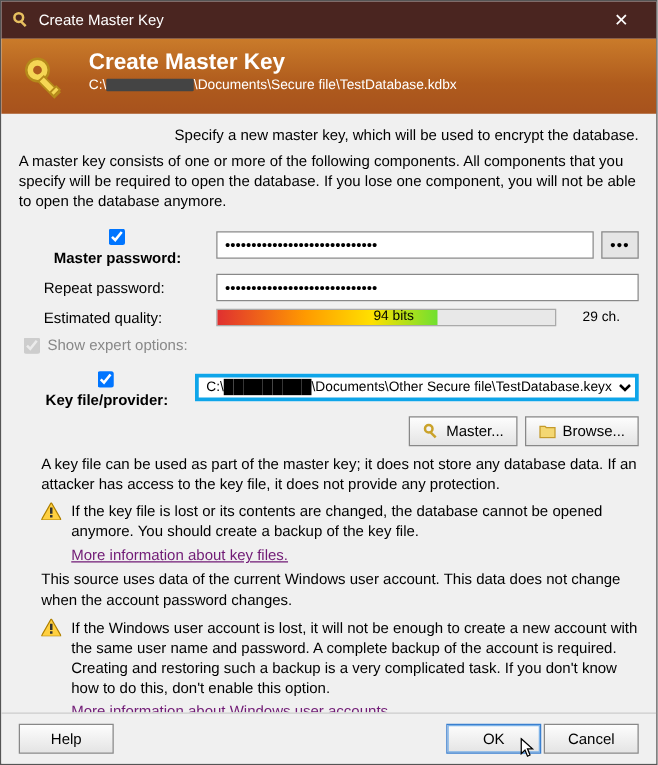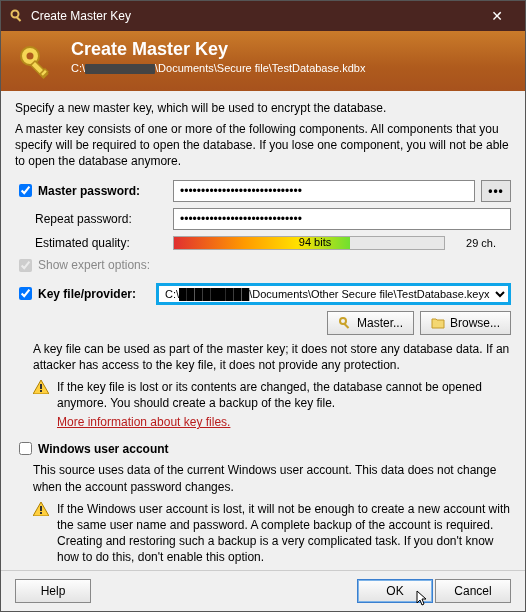--- a/index.html
+++ b/index.html
@@ -34,21 +34,21 @@
   }
   .header .key-icon { position:absolute; left:14px; top:10px; }
   .header h1 { margin:0; font-size: 18px; font-weight: bold; }
   .header .path { font-size: 11px; margin-top:2px; }
   .content {
     flex:1;
     padding: 10px 14px 8px 14px;
     overflow:hidden;
     background:#f0f0f0;
   }
-  .intro { margin-bottom:6px; }
+  .intro { margin-bottom:6px;text-align:right; }
   .desc { margin-bottom:10px; line-height:1.35; }
   .row { display:flex; align-items:center; margin-bottom:6px; }
   .lbl { width: 158px; display:flex; align-items:center; }
   .lbl input[type=checkbox]{ margin-right:6px;}
   .field { flex:1; display:flex; align-items:center; gap:6px;}
   input.txt {
     flex:1;
     height:22px;
     border:1px solid #888;
     padding:0 6px;
@@ -78,40 +78,40 @@
   }
   .btnrow { display:flex; justify-content:flex-end; gap:6px; margin:6px 0;}
   button.wbtn {
     height:24px; border:1px solid #888; background:linear-gradient(#fdfdfd,#e4e4e4);
     font-size:12px; padding:0 10px; display:flex; align-items:center; gap:5px;
     min-width:80px; justify-content:center;
   }
   .note { margin:4px 0 6px 18px; line-height:1.35;}
   .warn-row { display:flex; gap:8px; margin:4px 0 4px 18px; line-height:1.35;}
   .warn-icon { flex-shrink:0; margin-top:1px;}
-  a.link { color:#b91c1c; text-decoration:underline; }
+  a.link { color:#701a75; text-decoration:underline; }
   .section-head { display:flex; align-items:center; font-weight:bold; margin-top:6px;}
   .section-head input{margin-right:6px;}
   .footer {
     border-top:1px solid #ccc;
     padding:8px 14px;
     display:flex;
     gap:2px;
     background:#f0f0f0;
     align-items:center;
   }
   .footer .spacer{flex:1;}
   button.fbtn {
     height:24px; min-width:76px; border:1px solid #888;
     background:linear-gradient(#fdfdfd,#e4e4e4); font-size:12px;
     position:relative;
   }
   button.fbtn.primary { border:1px solid #3a7fcf; box-shadow:0 0 0 1px #7db3e8 inset;}
   .cursor { position:absolute; right:2px; bottom:-6px; pointer-events:none;}
-  .bold{font-weight:bold;}
+  .bold{font-weight:bold;flex-direction:column;}
   .redacted { display:inline-block; background:#444; height:10px; vertical-align:middle; border-radius:1px;}
 </style>
 </head>
 <body>
 
 <div class="titlebar">
   <span class="t-icon">
     <svg width="14" height="14" viewBox="0 0 14 14">
         <circle cx="5" cy="5" r="3.5" fill="none" stroke="#e8c060" stroke-width="2"></circle>
         <rect x="7" y="7" width="6" height="2" fill="#e8c060" transform="rotate(45 7 7)"></rect>
@@ -214,24 +214,20 @@
           <rect x="7" y="4" width="2" height="5" fill="#333"></rect>
           <rect x="7" y="10" width="2" height="2" fill="#333"></rect>
         </svg>
     </span>
     <div>If the key file is lost or its contents are changed, the database cannot be opened anymore. You should create a backup of the key file.</div>
   </div>
   <div style="margin-left:42px; margin-top:2px;">
     <a href="#" class="link">More information about key files.</a>
   </div>
 
-  <div class="section-head" style="margin-top:10px;">
-    <input type="checkbox" style="">
-    <span>Windows user account</span>
-  </div>
   <div class="note">This source uses data of the current Windows user account. This data does not change when the account password changes.</div>
   <div class="warn-row">
     <span class="warn-icon">
       <svg width="16" height="14" viewBox="0 0 16 14">
           <path d="M8 0 L16 14 L0 14 Z" fill="#ffd040" stroke="#b08000"></path>
           <rect x="7" y="4" width="2" height="5" fill="#333"></rect>
           <rect x="7" y="10" width="2" height="2" fill="#333"></rect>
         </svg>
     </span>
     <div>If the Windows user account is lost, it will not be enough to create a new account with the same user name and password. A complete backup of the account is required. Creating and restoring such a backup is a very complicated task. If you don't know how to do this, don't enable this option.</div>

